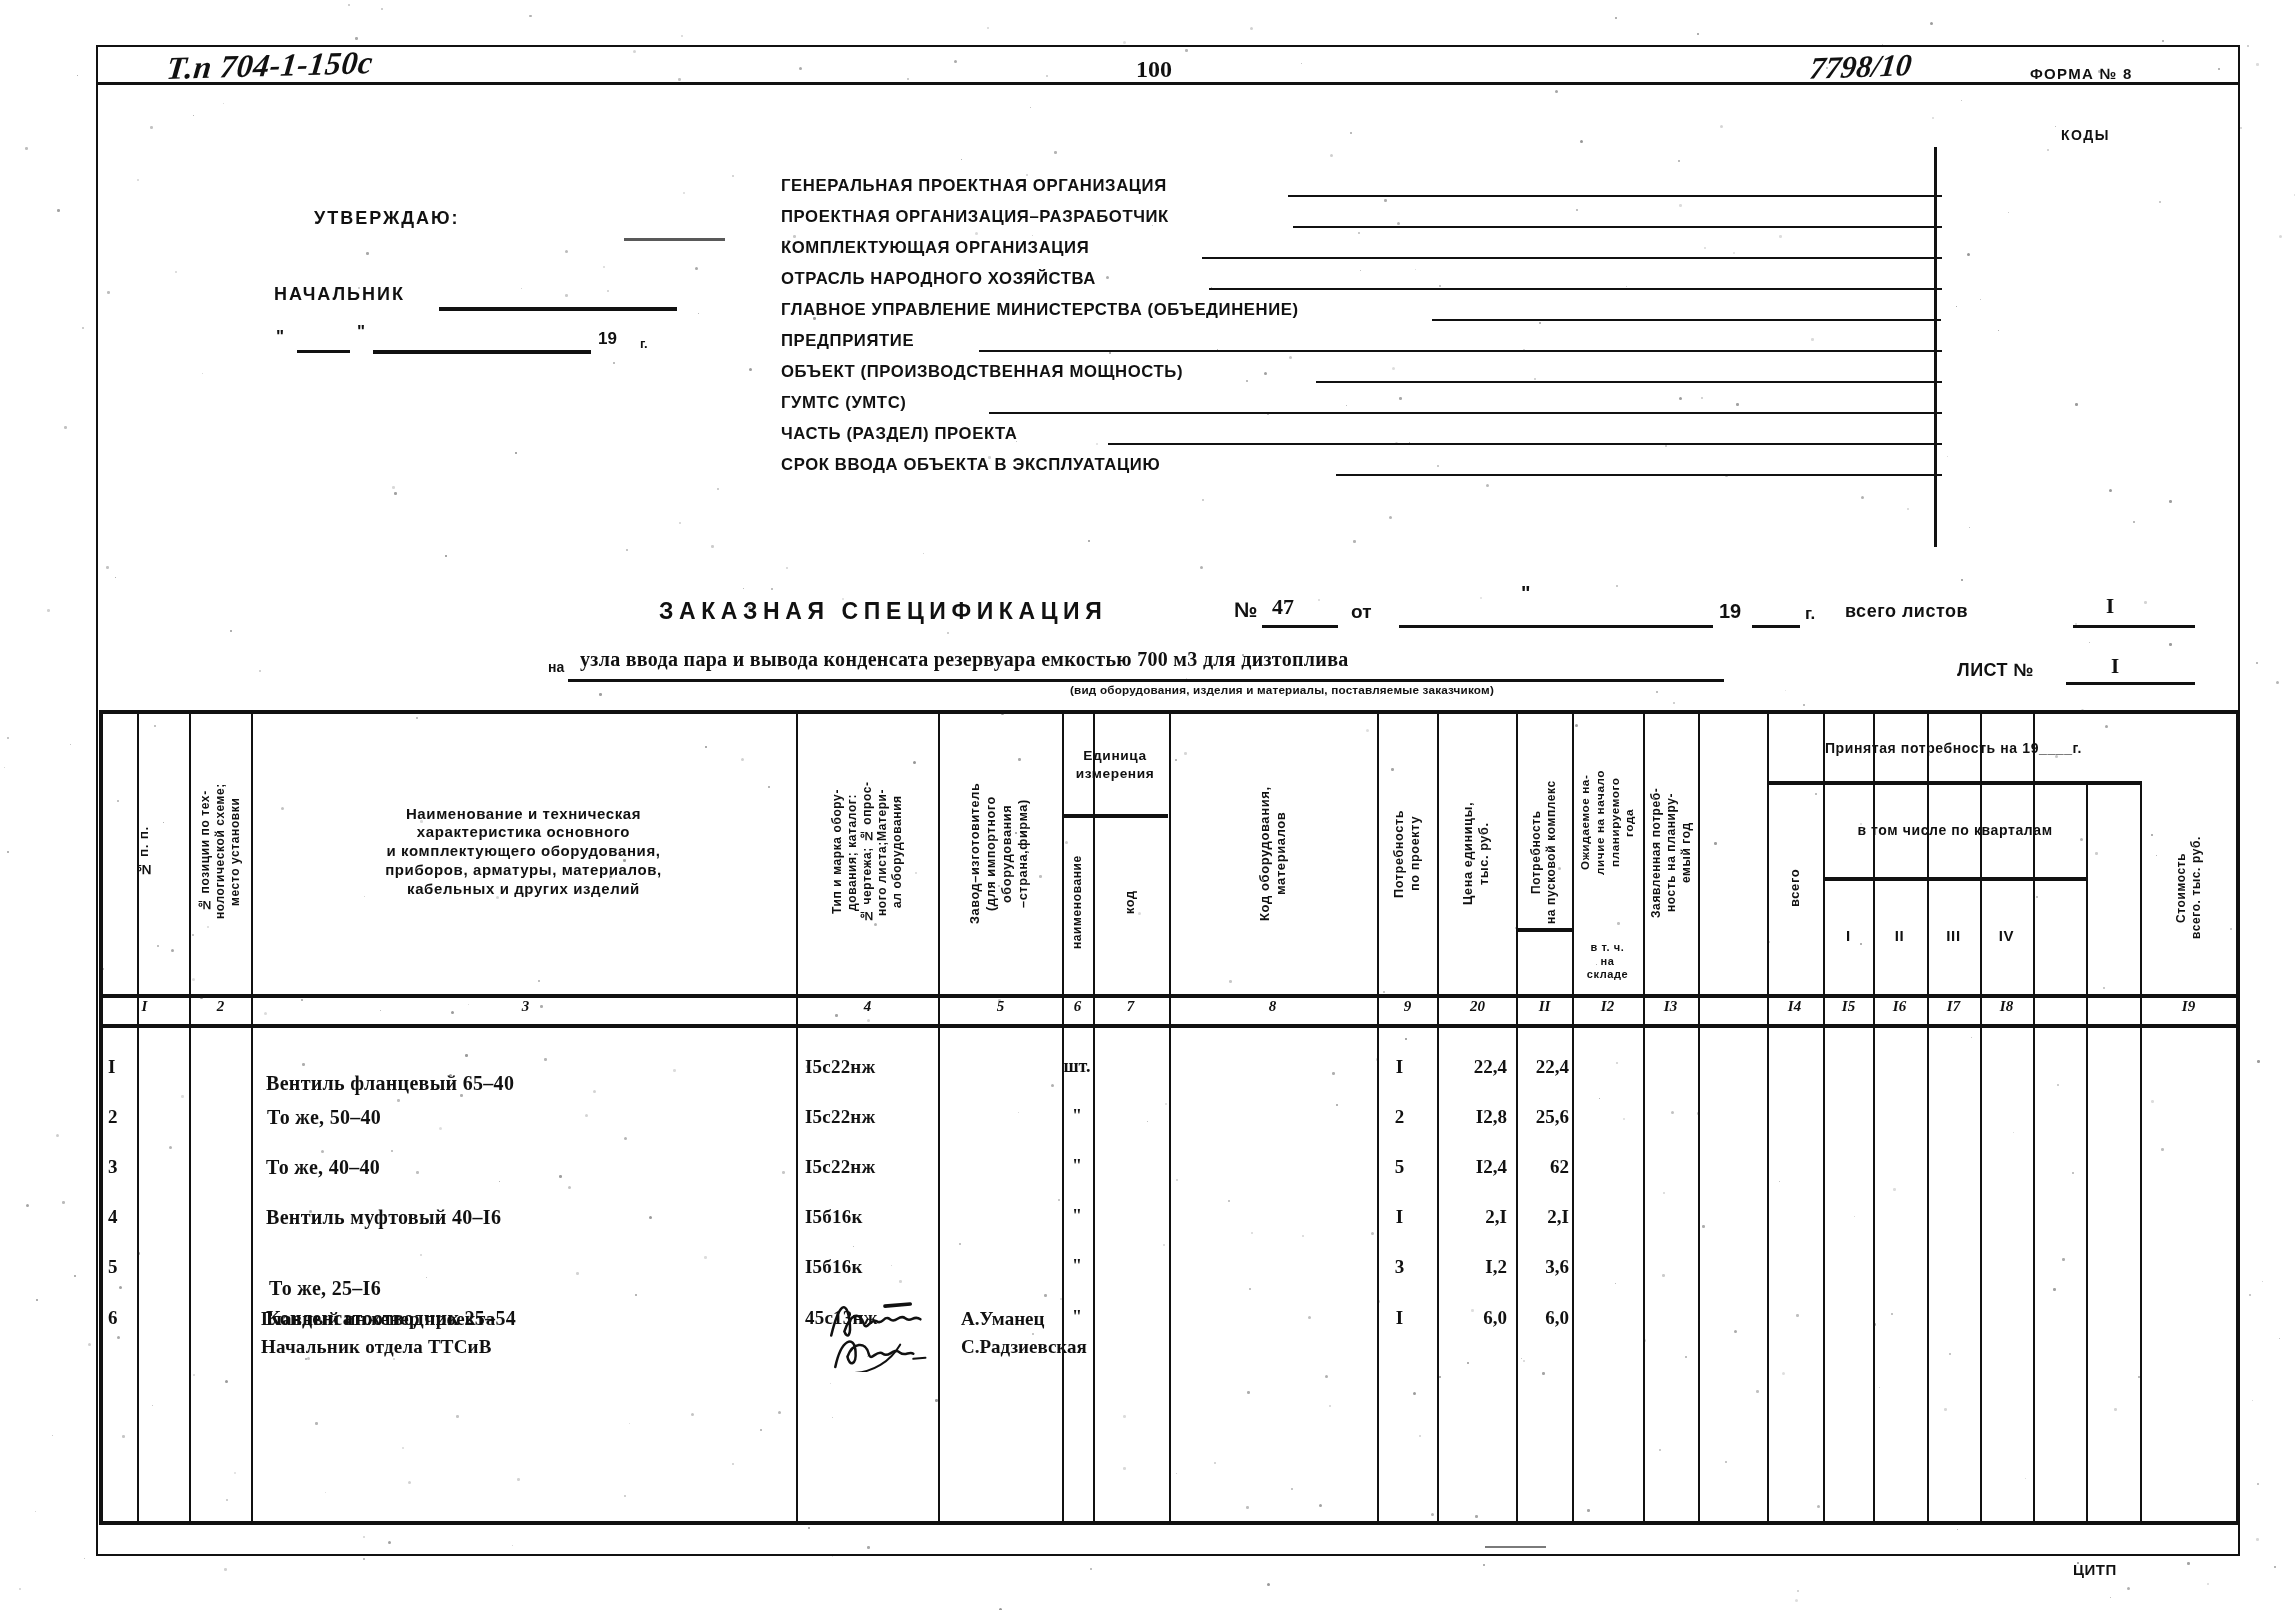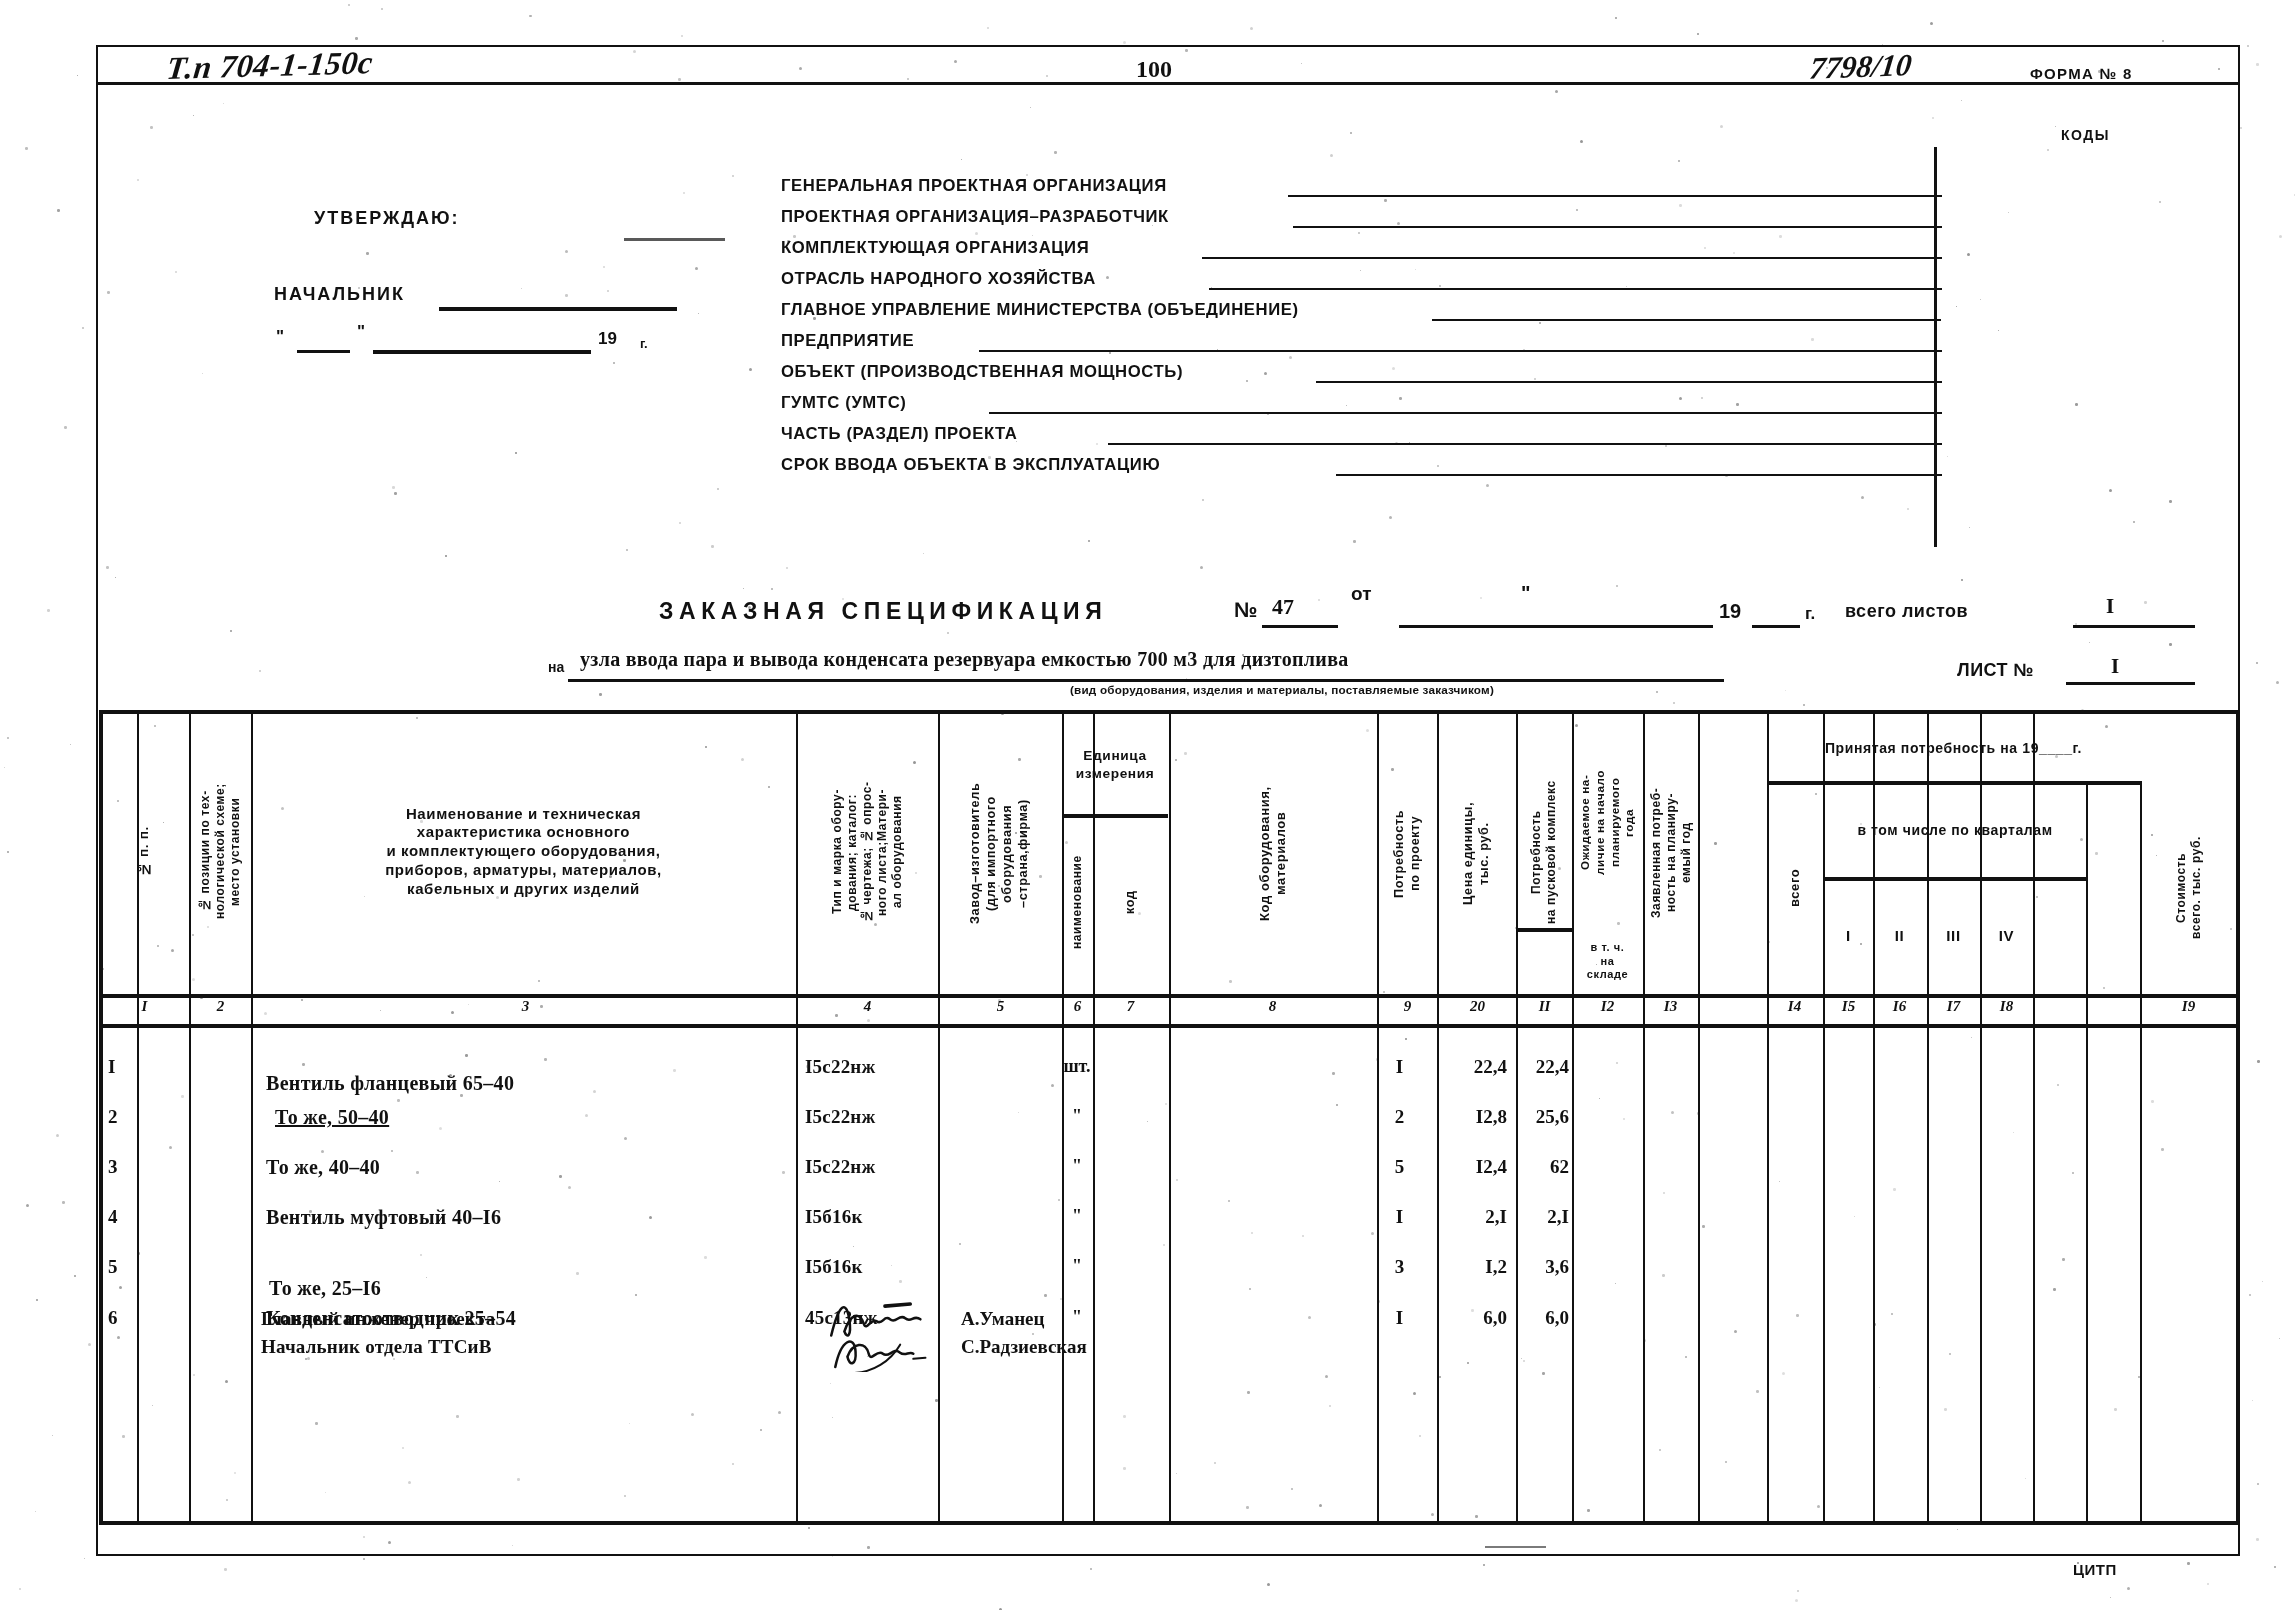--- a/index.html
+++ b/index.html
@@ -84,21 +84,21 @@
 
   
   .spec-title{
     position:absolute;left:659px;top:598px;
     font-size:23px;font-weight:700;letter-spacing:5.6px;
   }
   .sp-no{position:absolute;left:1234px;top:598px;font-size:21px;font-weight:700;}
   .sp-num{position:absolute;left:1272px;top:594px;font-size:22px;font-weight:700;
           font-family:"Liberation Serif",serif;}
   .sp-numline{position:absolute;left:1262px;top:625px;width:76px;height:3px;background:#111;}
-  .sp-ot{position:absolute;left:1351px;top:583px;font-size:19px;font-weight:700;}
+  .sp-ot{position:absolute;left:1351px;top:601px;font-size:19px;font-weight:700;}
   .sp-otline{position:absolute;left:1399px;top:625px;width:314px;height:3px;background:#111;}
   .sp-q{position:absolute;left:1521px;top:582px;font-size:20px;font-weight:700;}
   .sp-19{position:absolute;left:1719px;top:600px;font-size:20px;font-weight:700;}
   .sp-19line{position:absolute;left:1752px;top:625px;width:48px;height:3px;background:#111;}
   .sp-g{position:absolute;left:1805px;top:604px;font-size:17px;font-weight:700;}
   .sp-vsego{position:absolute;left:1845px;top:601px;font-size:18px;font-weight:700;letter-spacing:0.5px;}
   .sp-listn{position:absolute;left:2106px;top:594px;font-size:21px;font-weight:700;
             font-family:"Liberation Serif",serif;}
   .sp-listline{position:absolute;left:2073px;top:625px;width:122px;height:3px;background:#111;}
 
@@ -387,21 +387,21 @@
     <div class="colnum" style="left: 1887px; width: 41px; top: 288px;">I8</div>
     <div class="colnum" style="left: 2069px; width: 41px; top: 288px;">I9</div>
     <div class="cellnum" style="left: 9px; top: 346px;">I</div>
     <div class="cellname" style="left: 167px; top: 362px;">Вентиль фланцевый 65–40</div>
     <div class="cellmark" style="left: 706px; top: 346px;">I5с22нж</div>
     <div class="cellunit" style="left: 963px; top: 346px; width: 30px;">шт.</div>
     <div class="cellq" style="left: 1280px; top: 346px;">I</div>
     <div class="cellv" style="left: 1342px; top: 346px;">22,4</div>
     <div class="cellv" style="left: 1414px; top: 346px; width: 56px;">22,4</div>
     <div class="cellnum" style="left: 9px; top: 396px;">2</div>
-    <div class="cellname" style="left: 176px; top: 396px; text-decoration: underline;">То же, 50–40</div>
+    <div class="cellname" style="left: 168px; top: 396px;">То же, 50–40</div>
     <div class="cellmark" style="left: 706px; top: 396px;">I5с22нж</div>
     <div class="cellunit" style="left: 963px; top: 396px; width: 30px;">"</div>
     <div class="cellq" style="left: 1280px; top: 396px;">2</div>
     <div class="cellv" style="left: 1342px; top: 396px;">I2,8</div>
     <div class="cellv" style="left: 1414px; top: 396px; width: 56px;">25,6</div>
     <div class="cellnum" style="left: 9px; top: 446px;">3</div>
     <div class="cellname" style="left: 167px; top: 446px;">То же, 40–40</div>
     <div class="cellmark" style="left: 706px; top: 446px;">I5с22нж</div>
     <div class="cellunit" style="left: 963px; top: 446px; width: 30px;">"</div>
     <div class="cellq" style="left: 1280px; top: 446px;">5</div>

